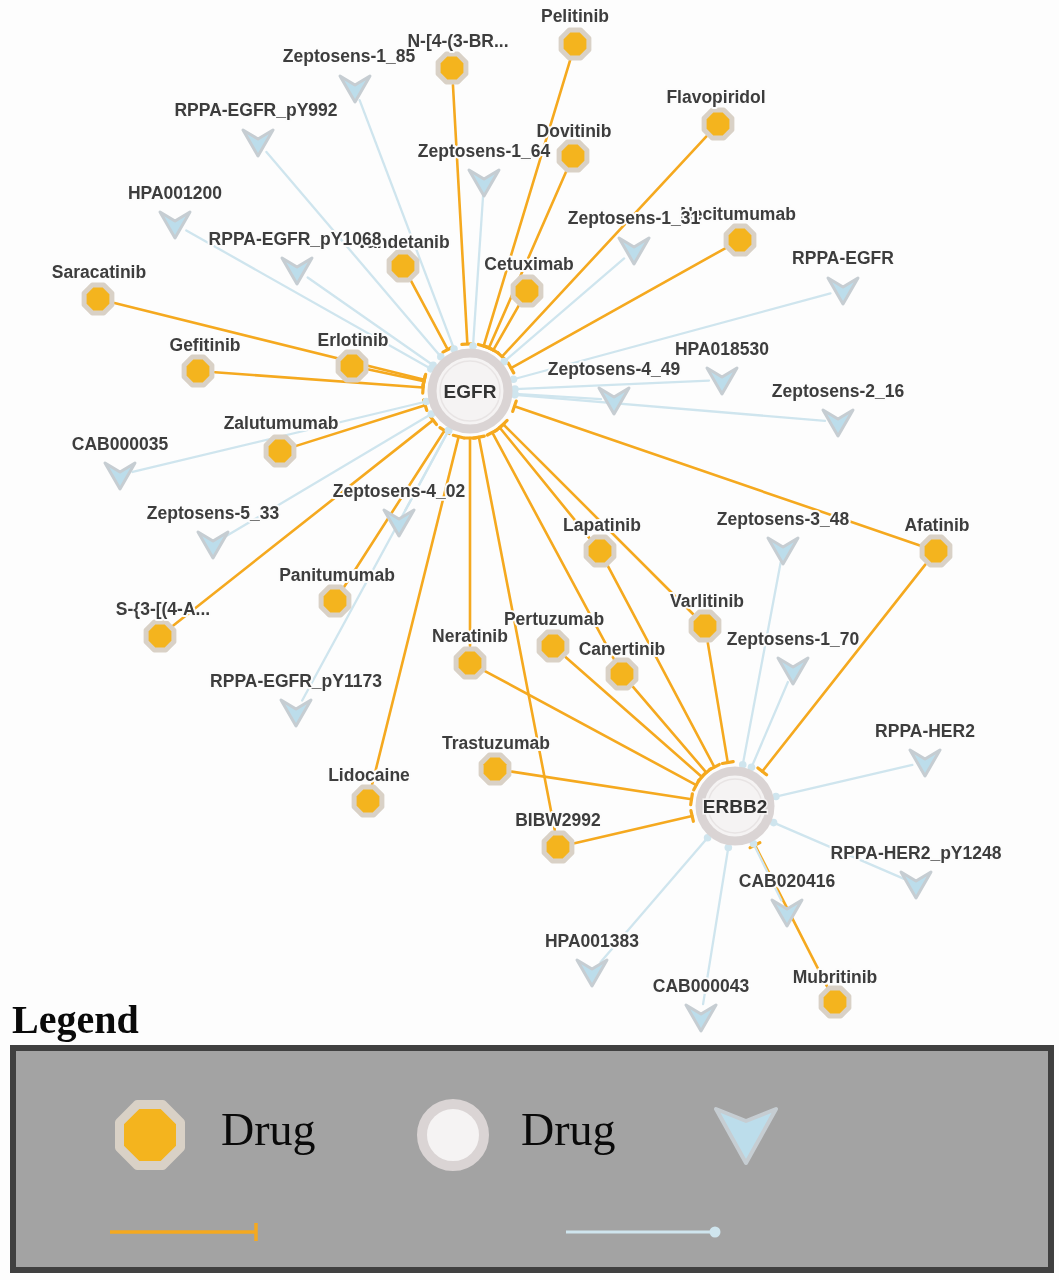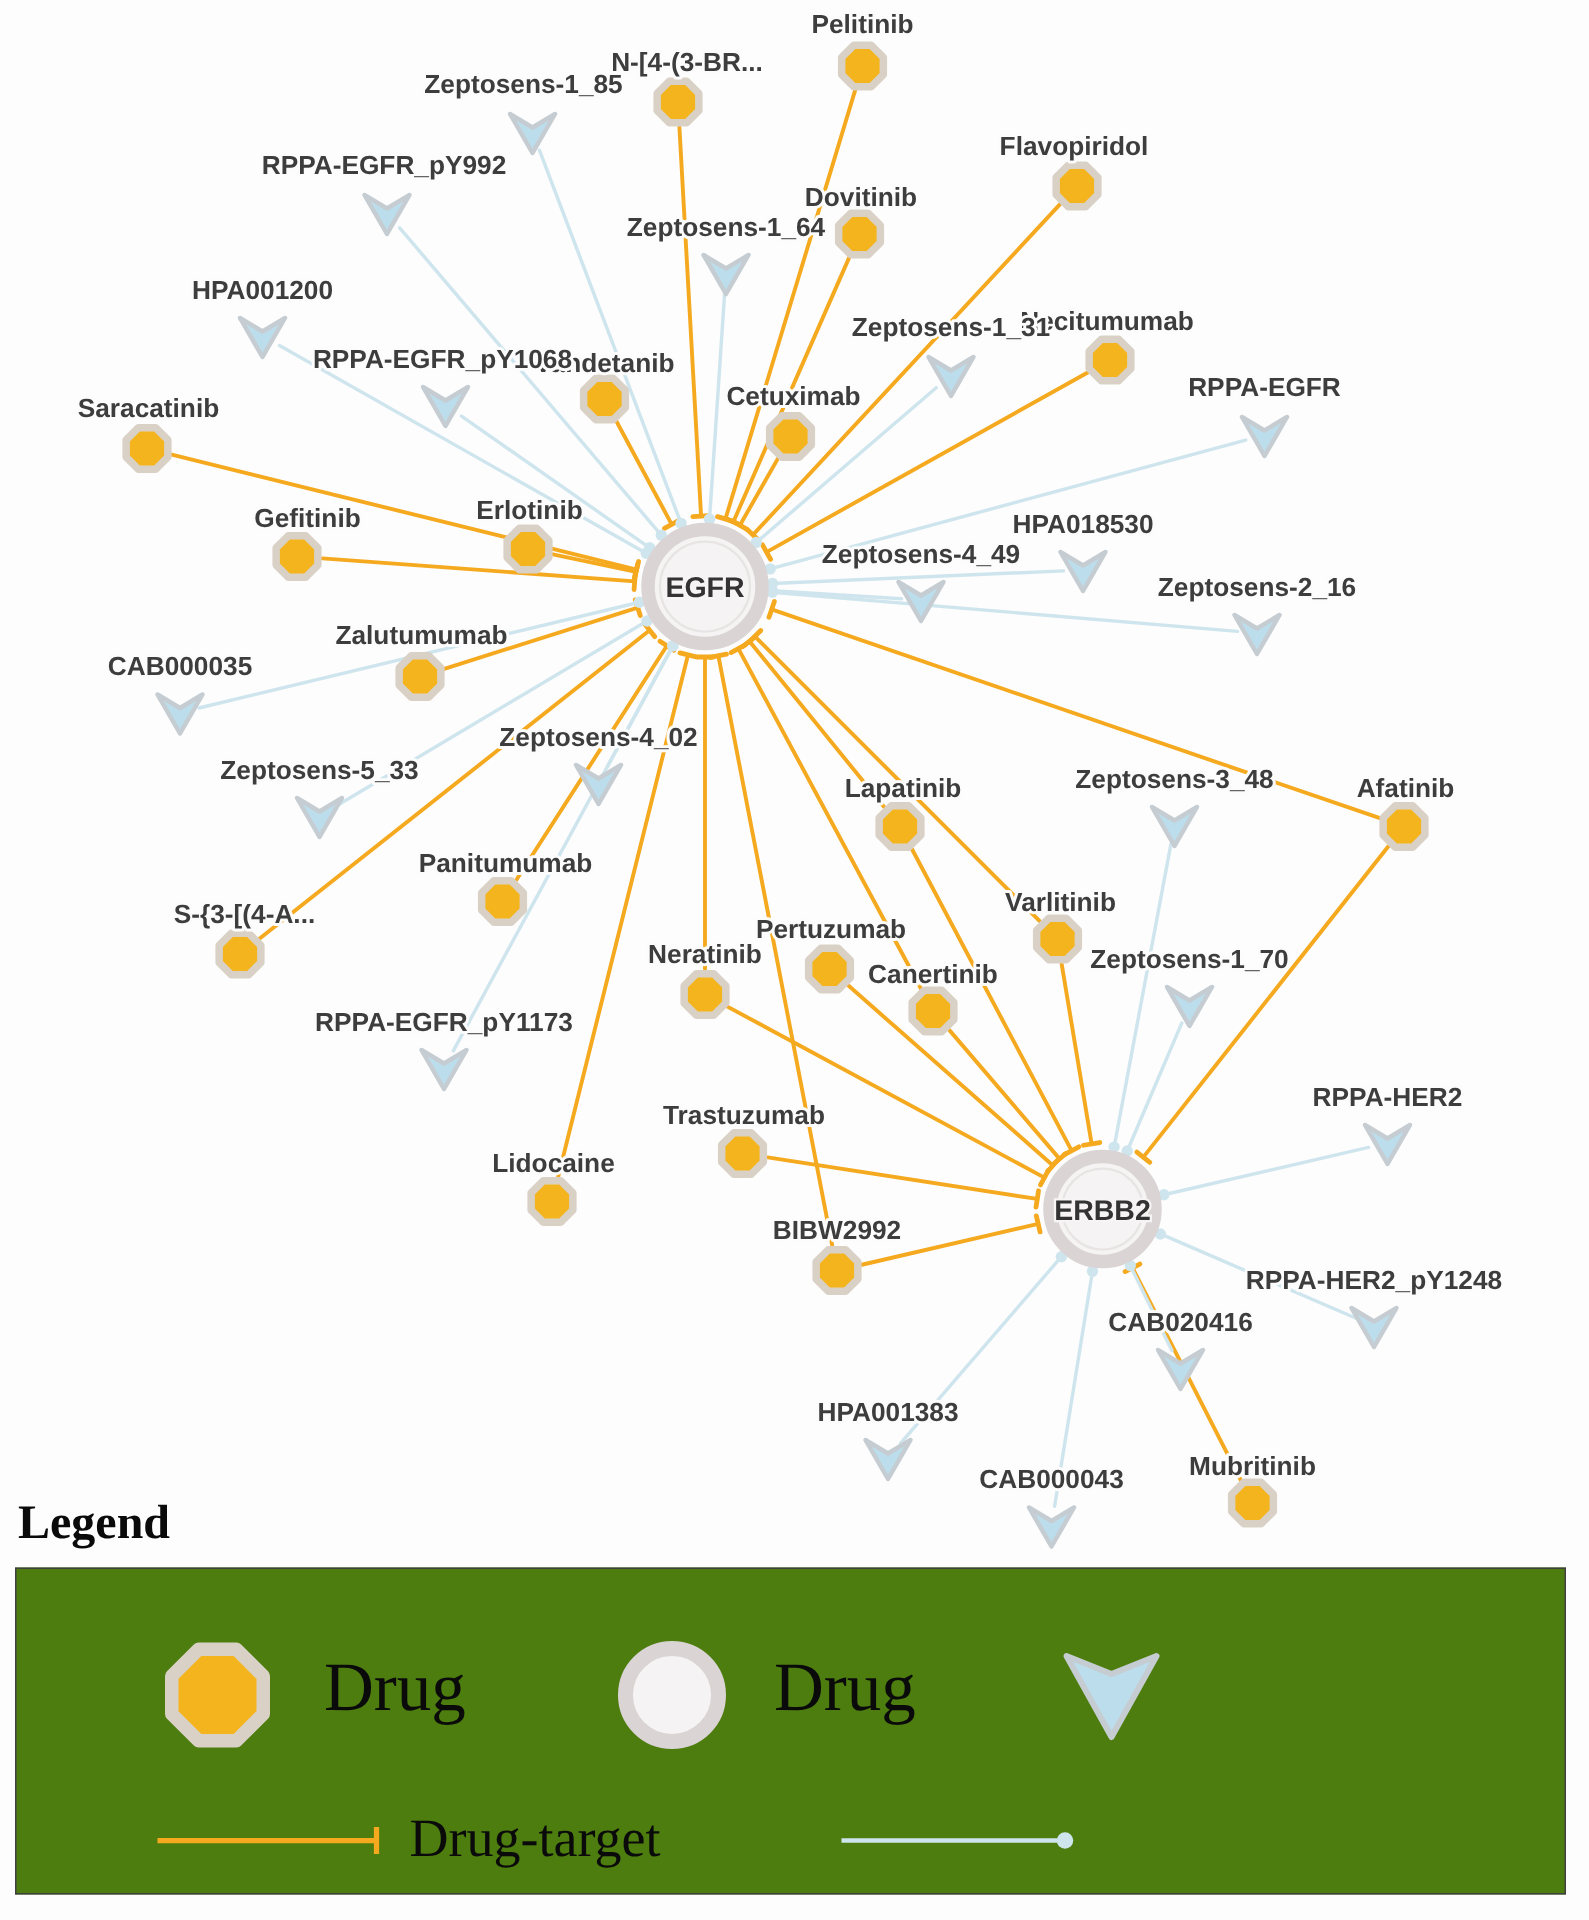--- a/index.html
+++ b/index.html
@@ -12,25 +12,25 @@
   .node-label{
     font-family:"Liberation Sans",sans-serif;font-weight:bold;font-size:17.5px;
     fill:#3d3d3d;stroke:#FCFCFC;stroke-width:4px;paint-order:stroke;stroke-linejoin:round;
   }
   .gene-label{
     font-family:"Liberation Sans",sans-serif;font-weight:bold;font-size:19px;
     fill:#333333;stroke:#F6F4F4;stroke-width:3px;paint-order:stroke;
   }
   .legend-title{
     position:absolute;left:12px;top:996px;
-    font-family:"Liberation Serif",serif;font-weight:bold;font-size:32px;color:#0a0a0a;
+    font-family:"Liberation Serif",serif;font-weight:bold;font-size:40px;color:#0a0a0a;
   }
   .legend-box{
     position:absolute;left:10px;top:1045px;width:1032px;height:216px;
-    background:#4d7c0f;border:1px solid #404040;
+    background:#a3a3a3;border:6px solid #404040;
   }
   .legend-item-label{
     position:absolute;font-family:"Liberation Serif",serif;font-size:46px;color:#0a0a0a;
   }
   .legend-edge-label{
     position:absolute;font-family:"Liberation Serif",serif;font-size:36px;color:#0a0a0a;
   }
   .li-icon{position:absolute;}
 </style>
 </head>
@@ -448,20 +448,19 @@
   <span class="legend-item-label" style="left:505px;top:52px">Drug</span>
 
   <svg class="li-icon" style="left:688px;top:42px" width="84" height="84">
     <path d="M 12,16 L 42,70 L 72,16 L 42,28 Z" stroke-width="4" stroke-linejoin="round" fill="#BCDDEB" stroke="#C6CDD2"></path>
   </svg>
 
   <svg class="li-icon" style="left:92px;top:170px" width="164" height="22">
     <line x1="2" y1="11" x2="148" y2="11" stroke-width="3.5" stroke="#F5A91F"></line>
     <line x1="148" y1="2" x2="148" y2="20" stroke-width="3.5" stroke="#F5A91F"></line>
   </svg>
-  <span class="legend-edge-label" style="left:262px;top:158px">Drug-target</span>
 
   <svg class="li-icon" style="left:548px;top:170px" width="164" height="22">
     <line x1="2" y1="11" x2="146" y2="11" stroke-width="3" stroke="#CFE5EE"></line>
     <circle cx="151" cy="11" r="5.5" fill="#CFE5EE"></circle>
   </svg>
 
 </div>
 
 </body></html>

